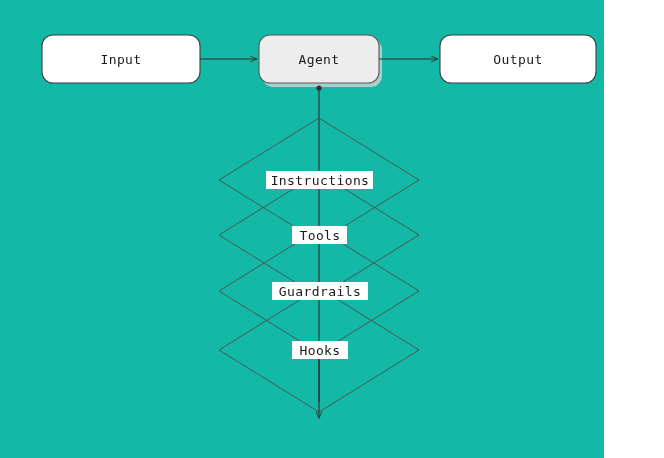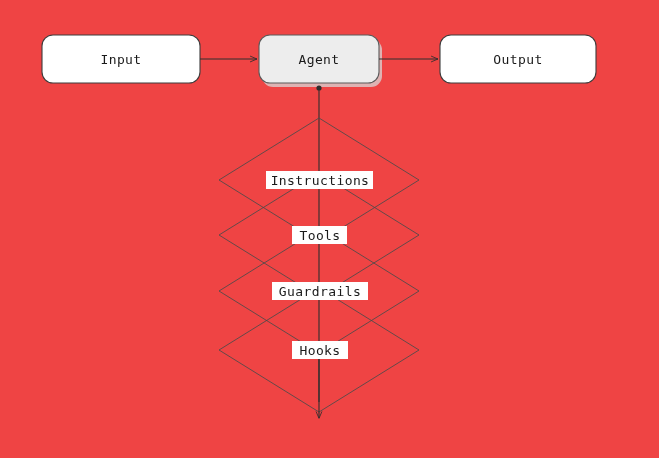--- a/index.html
+++ b/index.html
@@ -5,23 +5,23 @@
   html, body {
     margin: 0;
     padding: 0;
     background: #ffffff;
   }
   body {
     font-family: "DejaVu Sans Mono", "Liberation Mono", monospace;
   }
   #canvas {
     position: relative;
-    width: 659px;
+    width: 604px;
     height: 458px;
-    background: #ef4444;
+    background: #14b8a6;
     overflow: hidden;
   }
   #diagram-svg {
     position: absolute;
     left: 0;
     top: 0;
     width: 664px;
     height: 458px;
   }
   .node-label {

